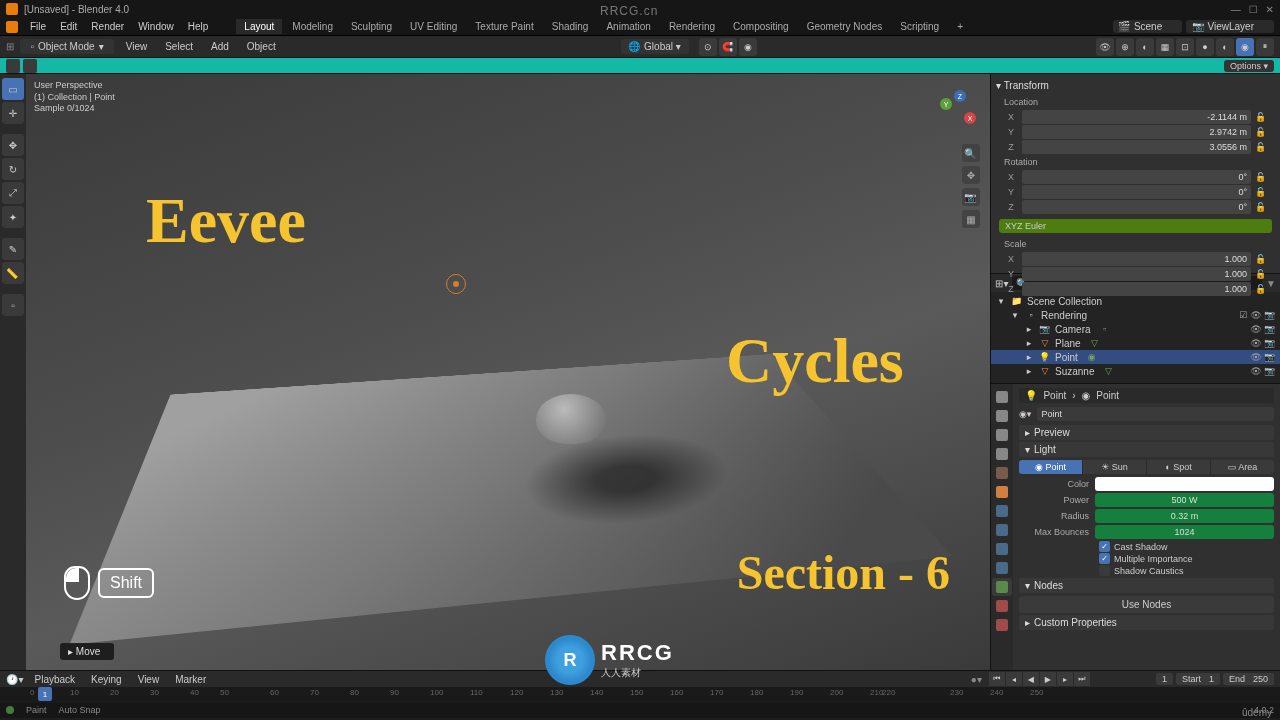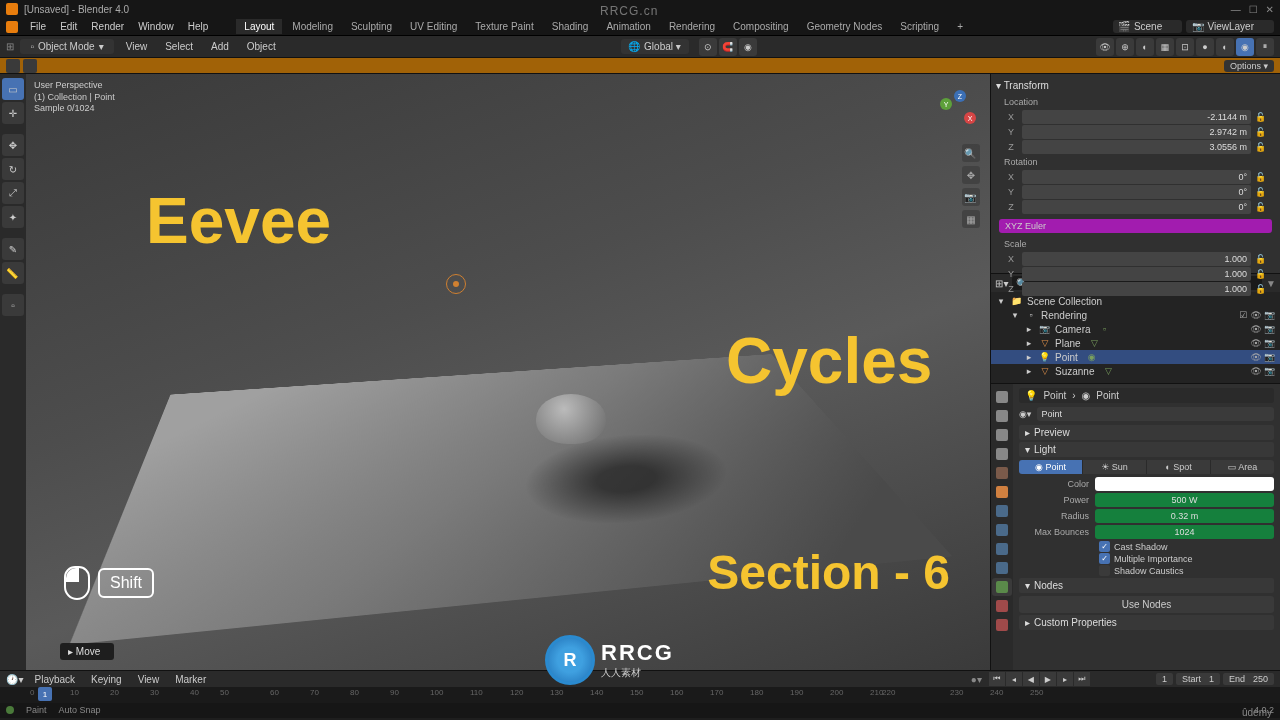--- a/index.html
+++ b/index.html
@@ -18,21 +18,21 @@
 .menubar-right { margin-left: auto; display: flex; align-items: center; gap: 4px; }
 .scene-box { background: #2a2a2a; padding: 1px 20px 1px 6px; border-radius: 3px; font-size: 10px; }
 
 .toolbar-top { height: 22px; background: #2a2a2a; display: flex; align-items: center; padding: 0 6px; gap: 6px; font-size: 10px; border-bottom: 1px solid #111; }
 .toolbar-top .mode-sel { background: #333; padding: 2px 10px; border-radius: 3px; display: flex; align-items: center; gap: 4px; }
 .toolbar-top .menu-item { padding: 1px 6px; color: #ccc; }
 .toolbar-right { margin-left: auto; display: flex; align-items: center; gap: 2px; }
 .toolbar-icon-btn { width: 18px; height: 18px; background: #3a3a3a; border-radius: 3px; display: flex; align-items: center; justify-content: center; font-size: 9px; }
 .global-dd { background: #333; padding: 2px 8px; border-radius: 3px; margin-left: auto; }
 
-.header-row2 { height: 16px; background: #a16207; display: flex; align-items: center; padding: 0 6px; gap: 3px; border-bottom: 1px solid #111; }
+.header-row2 { height: 16px; background: #14b8a6; display: flex; align-items: center; padding: 0 6px; gap: 3px; border-bottom: 1px solid #111; }
 .small-icon { width: 14px; height: 14px; background: #3a3a3a; border-radius: 2px; }
 .options-pill { margin-left: auto; padding: 1px 6px; background: #333; border-radius: 3px; font-size: 9px; }
 
 .main-layout { display: flex; height: 596px; }
 
 .left-toolbar { width: 26px; background: #2a2a2a; display: flex; flex-direction: column; padding: 4px 2px; gap: 2px; }
 .tool-btn { width: 22px; height: 22px; background: #3a3a3a; border-radius: 3px; display: flex; align-items: center; justify-content: center; color: #ccc; }
 .tool-btn.active { background: #4772b3; }
 
 .viewport { flex: 1; background: #0c4a6e; position: relative; overflow: hidden; }
@@ -45,21 +45,21 @@
 
 .viewport-info { position: absolute; left: 8px; top: 6px; font-size: 9px; color: #ccc; line-height: 1.3; }
 .nav-gizmo { position: absolute; right: 10px; top: 16px; width: 44px; height: 44px; }
 .gizmo-ball { position: absolute; width: 12px; height: 12px; border-radius: 50%; font-size: 7px; display: flex; align-items: center; justify-content: center; color: #fff; }
 .gizmo-x { background: #d64545; left: 28px; top: 22px; }
 .gizmo-y { background: #5da03a; left: 4px; top: 8px; }
 .gizmo-z { background: #3b6fb5; left: 18px; top: 0; }
 .viewport-side-icons { position: absolute; right: 10px; top: 70px; display: flex; flex-direction: column; gap: 4px; }
 .vp-icon { width: 18px; height: 18px; background: rgba(60,60,60,0.7); border-radius: 3px; display: flex; align-items: center; justify-content: center; font-size: 10px; color: #aaa; }
 
-.overlay-serif { font-family: Liberation Sans, sans-serif; position: absolute; color: #f5c430; font-weight: bold; }
+.overlay-serif { font-family: Liberation Serif, serif; position: absolute; color: #f5c430; font-weight: bold; }
 .eevee-t { left: 120px; top: 110px; font-size: 64px; }
 .cycles-t { left: 700px; top: 250px; font-size: 64px; }
 .section-t { right: 40px; bottom: 70px; font-size: 48px; text-align: right; }
 .subtitle-t { right: 40px; bottom: 30px; font-size: 28px; color: #fff; font-family: Georgia, serif; }
 
 .key-overlay { position: absolute; left: 38px; bottom: 70px; display: flex; align-items: center; gap: 8px; }
 .mouse-icon { width: 26px; height: 34px; border: 2px solid #fff; border-radius: 12px 12px 14px 14px; position: relative; }
 .mouse-icon::before { content: ''; position: absolute; left: 50%; top: 0; width: 2px; height: 14px; background: #fff; }
 .mouse-icon::after { content: ''; position: absolute; left: 0; top: 0; width: 11px; height: 14px; background: #fff; border-radius: 10px 0 0 0; }
 .key-box { border: 2px solid #fff; border-radius: 6px; padding: 4px 10px; font-size: 16px; color: #fff; }
@@ -68,21 +68,21 @@
 .right-panels { width: 290px; background: #2a2a2a; display: flex; flex-direction: column; border-left: 1px solid #111; }
 
 .transform-panel { background: #303030; border-bottom: 1px solid #111; padding: 4px 0; position: relative; }
 .panel-head { padding: 2px 5px; font-size: 10px; color: #ddd; }
 .prop-section { padding: 2px 13px; }
 .prop-label { font-size: 9px; color: #aaa; padding: 2px 0; }
 .prop-row { display: flex; align-items: center; gap: 4px; font-size: 9px; margin: 1px 0; }
 .axis-lbl { width: 14px; text-align: center; color: #999; }
 .prop-field { flex: 1; background: #444; padding: 2px 4px; text-align: right; border-radius: 2px; color: #ddd; }
 .lock-icon { width: 12px; color: #888; }
-.xyz-euler { background: #a21caf; padding: 2px 6px; font-size: 9px; margin: 2px 8px; border-radius: 3px; text-align: left; color: #ccc; }
+.xyz-euler { background: #4d7c0f; padding: 2px 6px; font-size: 9px; margin: 2px 8px; border-radius: 3px; text-align: left; color: #ccc; }
 
 .outliner { height: 110px; background: #232323; border-bottom: 1px solid #111; overflow: hidden; }
 .outliner-head { height: 18px; background: #2a2a2a; display: flex; align-items: center; padding: 0 4px; gap: 4px; }
 .outliner-search { flex: 1; background: #1a1a1a; height: 14px; border-radius: 3px; padding: 0 4px; display: flex; align-items: center; }
 .outliner-body { padding: 2px 0; font-size: 10px; }
 .out-row { display: flex; align-items: center; padding: 1px 4px; gap: 4px; color: #ccc; }
 .out-row.sel { background: #334d80; }
 .out-icon { width: 12px; height: 12px; display: inline-flex; align-items: center; justify-content: center; font-size: 9px; }
 .out-indent1 { padding-left: 18px; }
 .out-indent2 { padding-left: 32px; }

